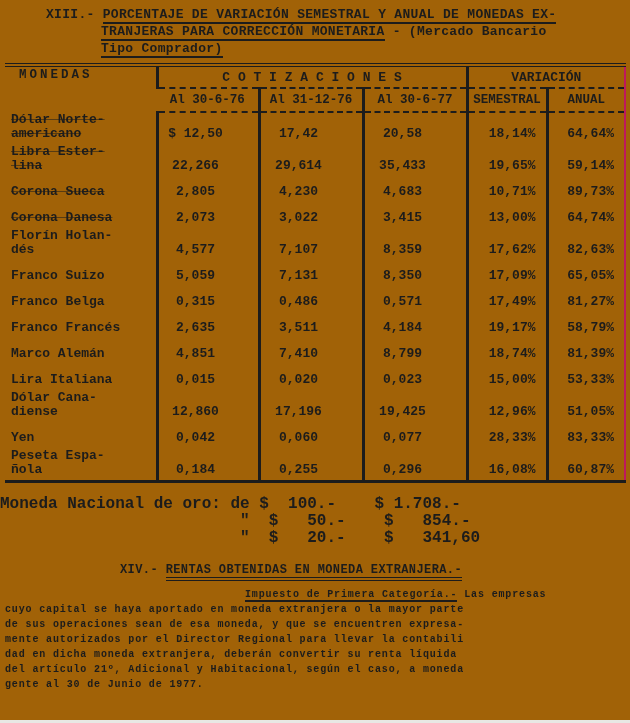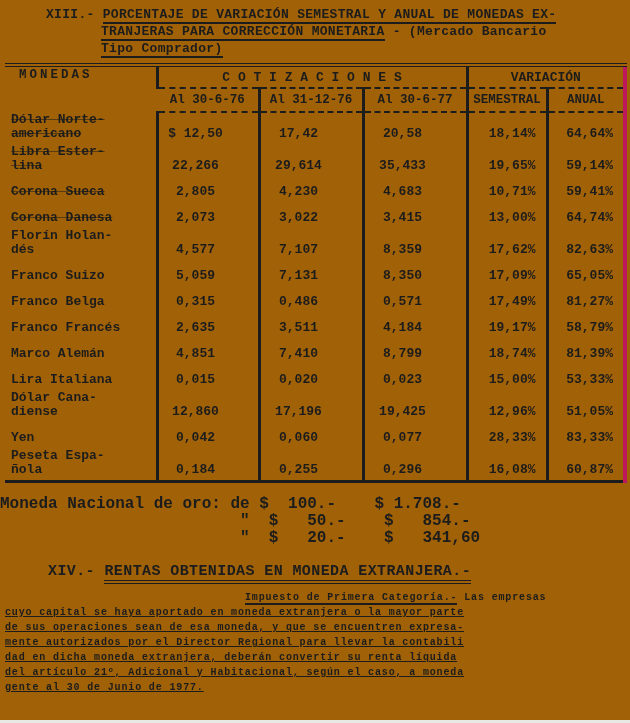--- a/index.html
+++ b/index.html
@@ -20,21 +20,21 @@
   .ul  { border-bottom:2px solid currentColor; padding-bottom:0px; }
   .ul2 { border-bottom:4px double currentColor; padding-bottom:0px; }
 
   
   table.rates-table {
     border-collapse:collapse; table-layout:fixed;
     width:620px; margin:6px 0 0 5px;
     font-size:13px;
     border-top:4px double #1c1c1c;
     border-bottom:3px solid #1c1c1c;
-    border-right:4px solid #be185d;
+    border-right:2px solid #be185d;
   }
   .rates-table th, .rates-table td { border-left:3px solid #1c1c1c; }
   .rates-table th:first-child, .rates-table td:first-child { border-left:none; }
   .rates-table thead th { font-weight:700; padding:1px 2px; }
   .th-moneda { vertical-align:top; text-align:left; padding-left:14px !important; letter-spacing:3px; font-size:12.5px; }
   .th-group  { text-align:center; font-size:13px; border-bottom:2px dashed #1c1c1c; height:18px; }
   .th-sub    { text-align:center; font-size:12.5px; border-bottom:2px dashed #1c1c1c; height:20px; }
   .rates-table tbody tr { height:26px; }
   .rates-table tbody td { vertical-align:bottom; padding-bottom:3px; line-height:14px; }
   td.name-cell { white-space:pre-line; text-align:left; padding-left:6px; font-size:13px; }
@@ -44,23 +44,23 @@
   .rates-table tbody tr:nth-child(-n+4) td { filter:blur(0.3px); }
   .rates-table tbody tr:nth-child(-n+4) td.name-cell {
     text-decoration:line-through; text-decoration-color:rgba(28,28,28,0.55);margin-left:21px;
   }
   .rates-table tbody tr:nth-child(5) td.pct-cell { filter:blur(0.3px); }
 
   
   .gold-block { margin:13px 0 0 0; font-size:16px; line-height:17px; white-space:pre; }
 
   
-  .sec14-heading { margin:16px 0 0 48px; font-size:15px; letter-spacing:0.4px; }
+  .sec14-heading { margin:16px 0 0 120px; font-size:12px; letter-spacing:0.4px; }
   .paragraph { margin:10px 0 0 5px; font-size:10px; line-height:15px; letter-spacing:0.85px; }
-  .para-line { white-space:nowrap;text-decoration:underline; }
+  .para-line { white-space:nowrap; }
   .para-lead { padding-left:240px; white-space:nowrap; }
 </style>
 </head>
 <body>
 
 <div class="page">
 
   <div class="title-block">
     <div class="title-line1"><span>XIII.-</span>&nbsp;<span class="ul">PORCENTAJE DE VARIACIÓN SEMESTRAL Y ANUAL DE MONEDAS EX-</span></div>
     <div class="title-line2"><span class="ul">TRANJERAS PARA CORRECCIÓN MONETARIA</span><span> - (Mercado Bancario</span></div>
@@ -108,21 +108,21 @@
           <td class="num-cell">35,433</td>
           <td class="pct-cell">19,65%</td>
           <td class="pct-cell">59,14%</td>
         </tr>
         <tr>
           <td class="name-cell">Corona Sueca</td>
           <td class="num-cell">2,805</td>
           <td class="num-cell">4,230</td>
           <td class="num-cell">4,683</td>
           <td class="pct-cell">10,71%</td>
-          <td class="pct-cell">59,41%</td>
+          <td class="pct-cell">89,73%</td>
         </tr>
         <tr>
           <td class="name-cell">Corona Danesa</td>
           <td class="num-cell">2,073</td>
           <td class="num-cell">3,022</td>
           <td class="num-cell">3,415</td>
           <td class="pct-cell">13,00%</td>
           <td class="pct-cell">64,74%</td>
         </tr>
         <tr>

